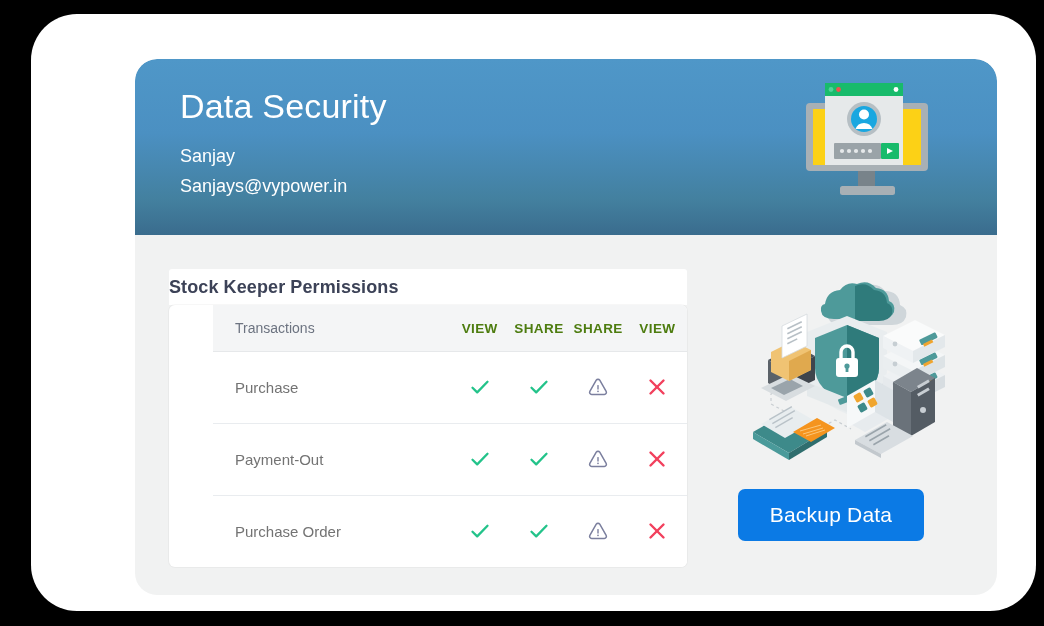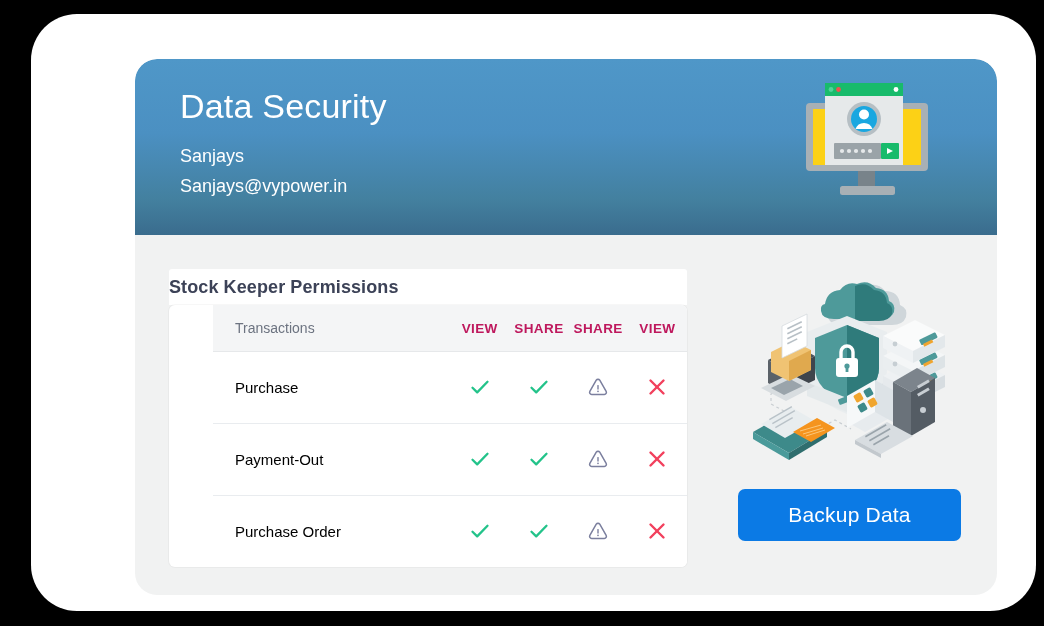--- a/index.html
+++ b/index.html
@@ -156,28 +156,28 @@
   }
 
   .th-name {
     font-size: 14px;
     color: #6c7380;
     font-weight: 400;
   }
 
   .th-perm {
     font-size: 13.5px;
-    color: #be185d;
+    color: #4d7c0f;
     font-weight: 700;
     letter-spacing: 0.4px;
   }
 
   .td-name {
     font-size: 15px;
-    color: #000000;
+    color: #737373;
     font-weight: 400;
     margin-top: 16px;
   }
 
   .icon-cell {
     display: inline-flex;
     align-items: center;
     justify-content: center;
     width: 28px;
     height: 28px;
@@ -190,21 +190,21 @@
     top: 205px;
     width: 225px;
     height: 205px;
   }
 
   
   .backup-btn {
     position: absolute;
     left: 603px;
     top: 430px;
-    width: 223px;
+    width: 186px;
     height: 52px;
     background: #0b7ae5;
     border: none;
     border-radius: 7px;
     color: #ffffff;
     font-size: 21px;
     font-family: "Liberation Sans", sans-serif;
     cursor: pointer;
     letter-spacing: 0.2px;
   }
@@ -215,21 +215,21 @@
 <div id="stage">
 
   <div class="device-card">
 
     <div class="app-surface">
 
       <div class="app-header">
 
         <div class="header-title">Data Security</div>
 
-        <div class="header-user">Sanjays</div>
+        <div class="header-user">Sanjay</div>
 
         <div class="header-email">Sanjays@vypower.in</div>
 
         <div class="header-illustration">
           <svg width="150" height="140" viewBox="0 0 150 140" xmlns="http://www.w3.org/2000/svg">
 
             <rect x="14" y="34" width="122" height="68" rx="4" fill="#a8b0b5"></rect>
 
             <rect x="21" y="40" width="108" height="56" fill="#fcd116"></rect>
 

